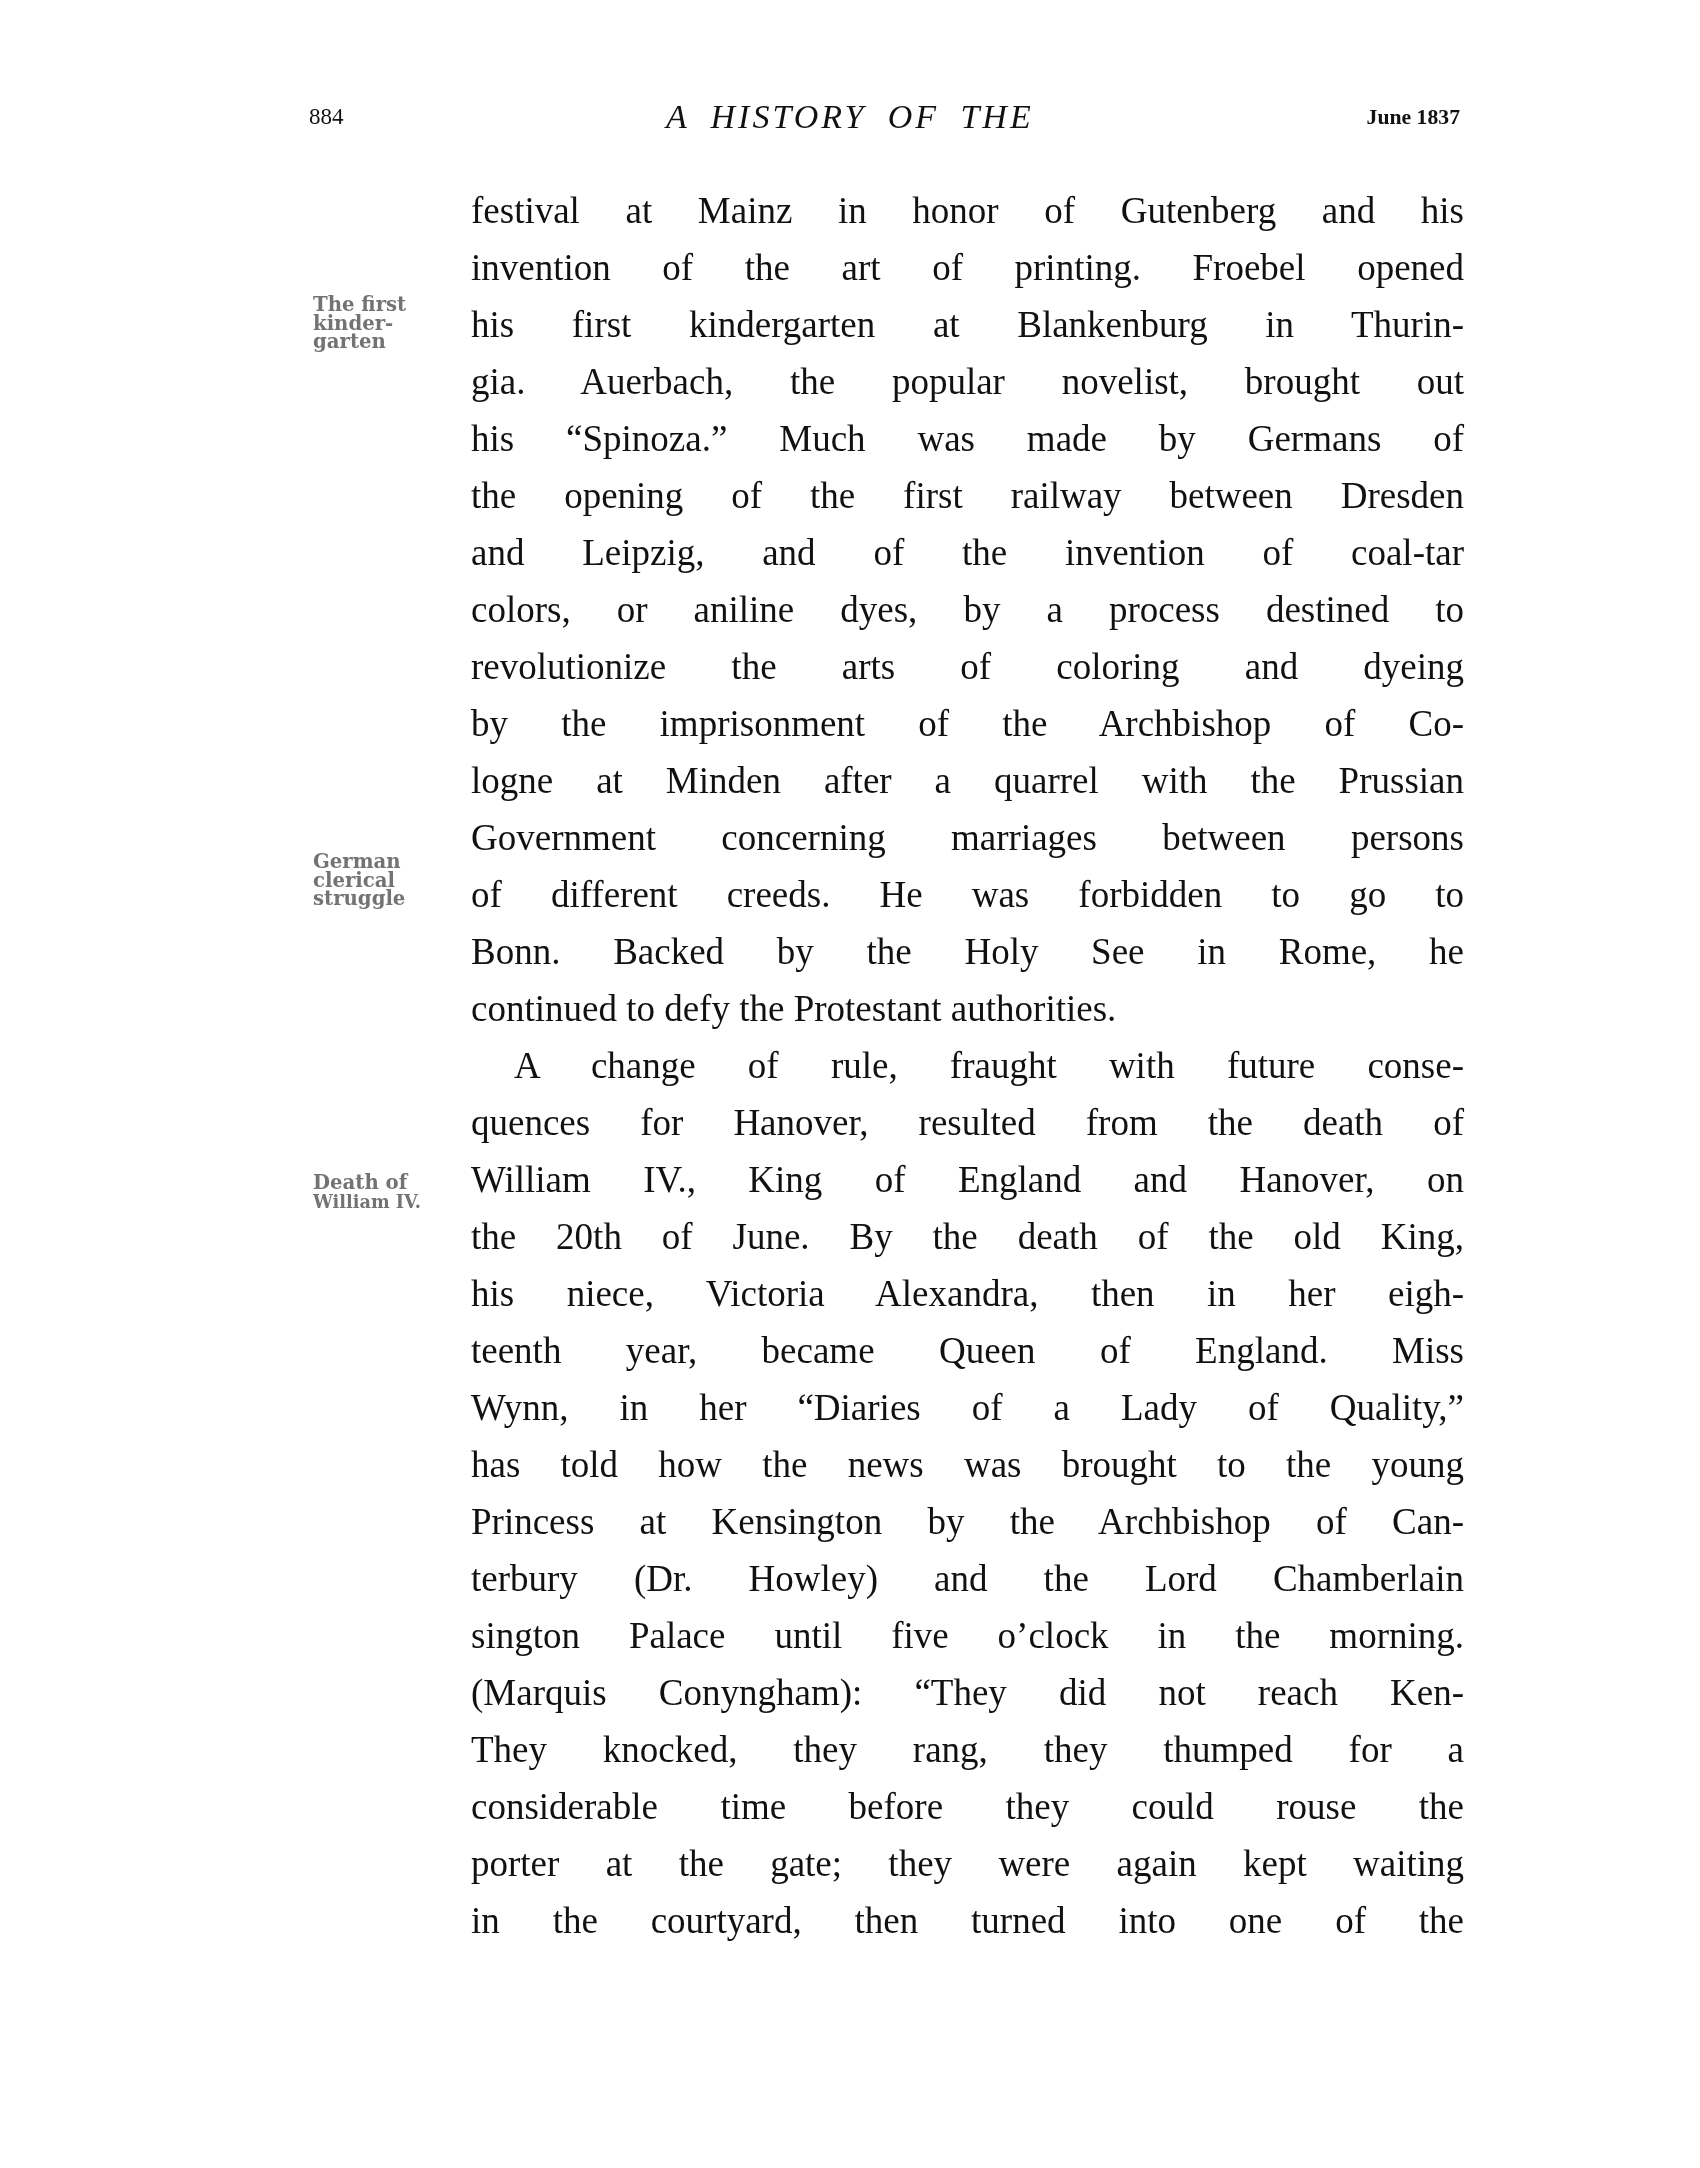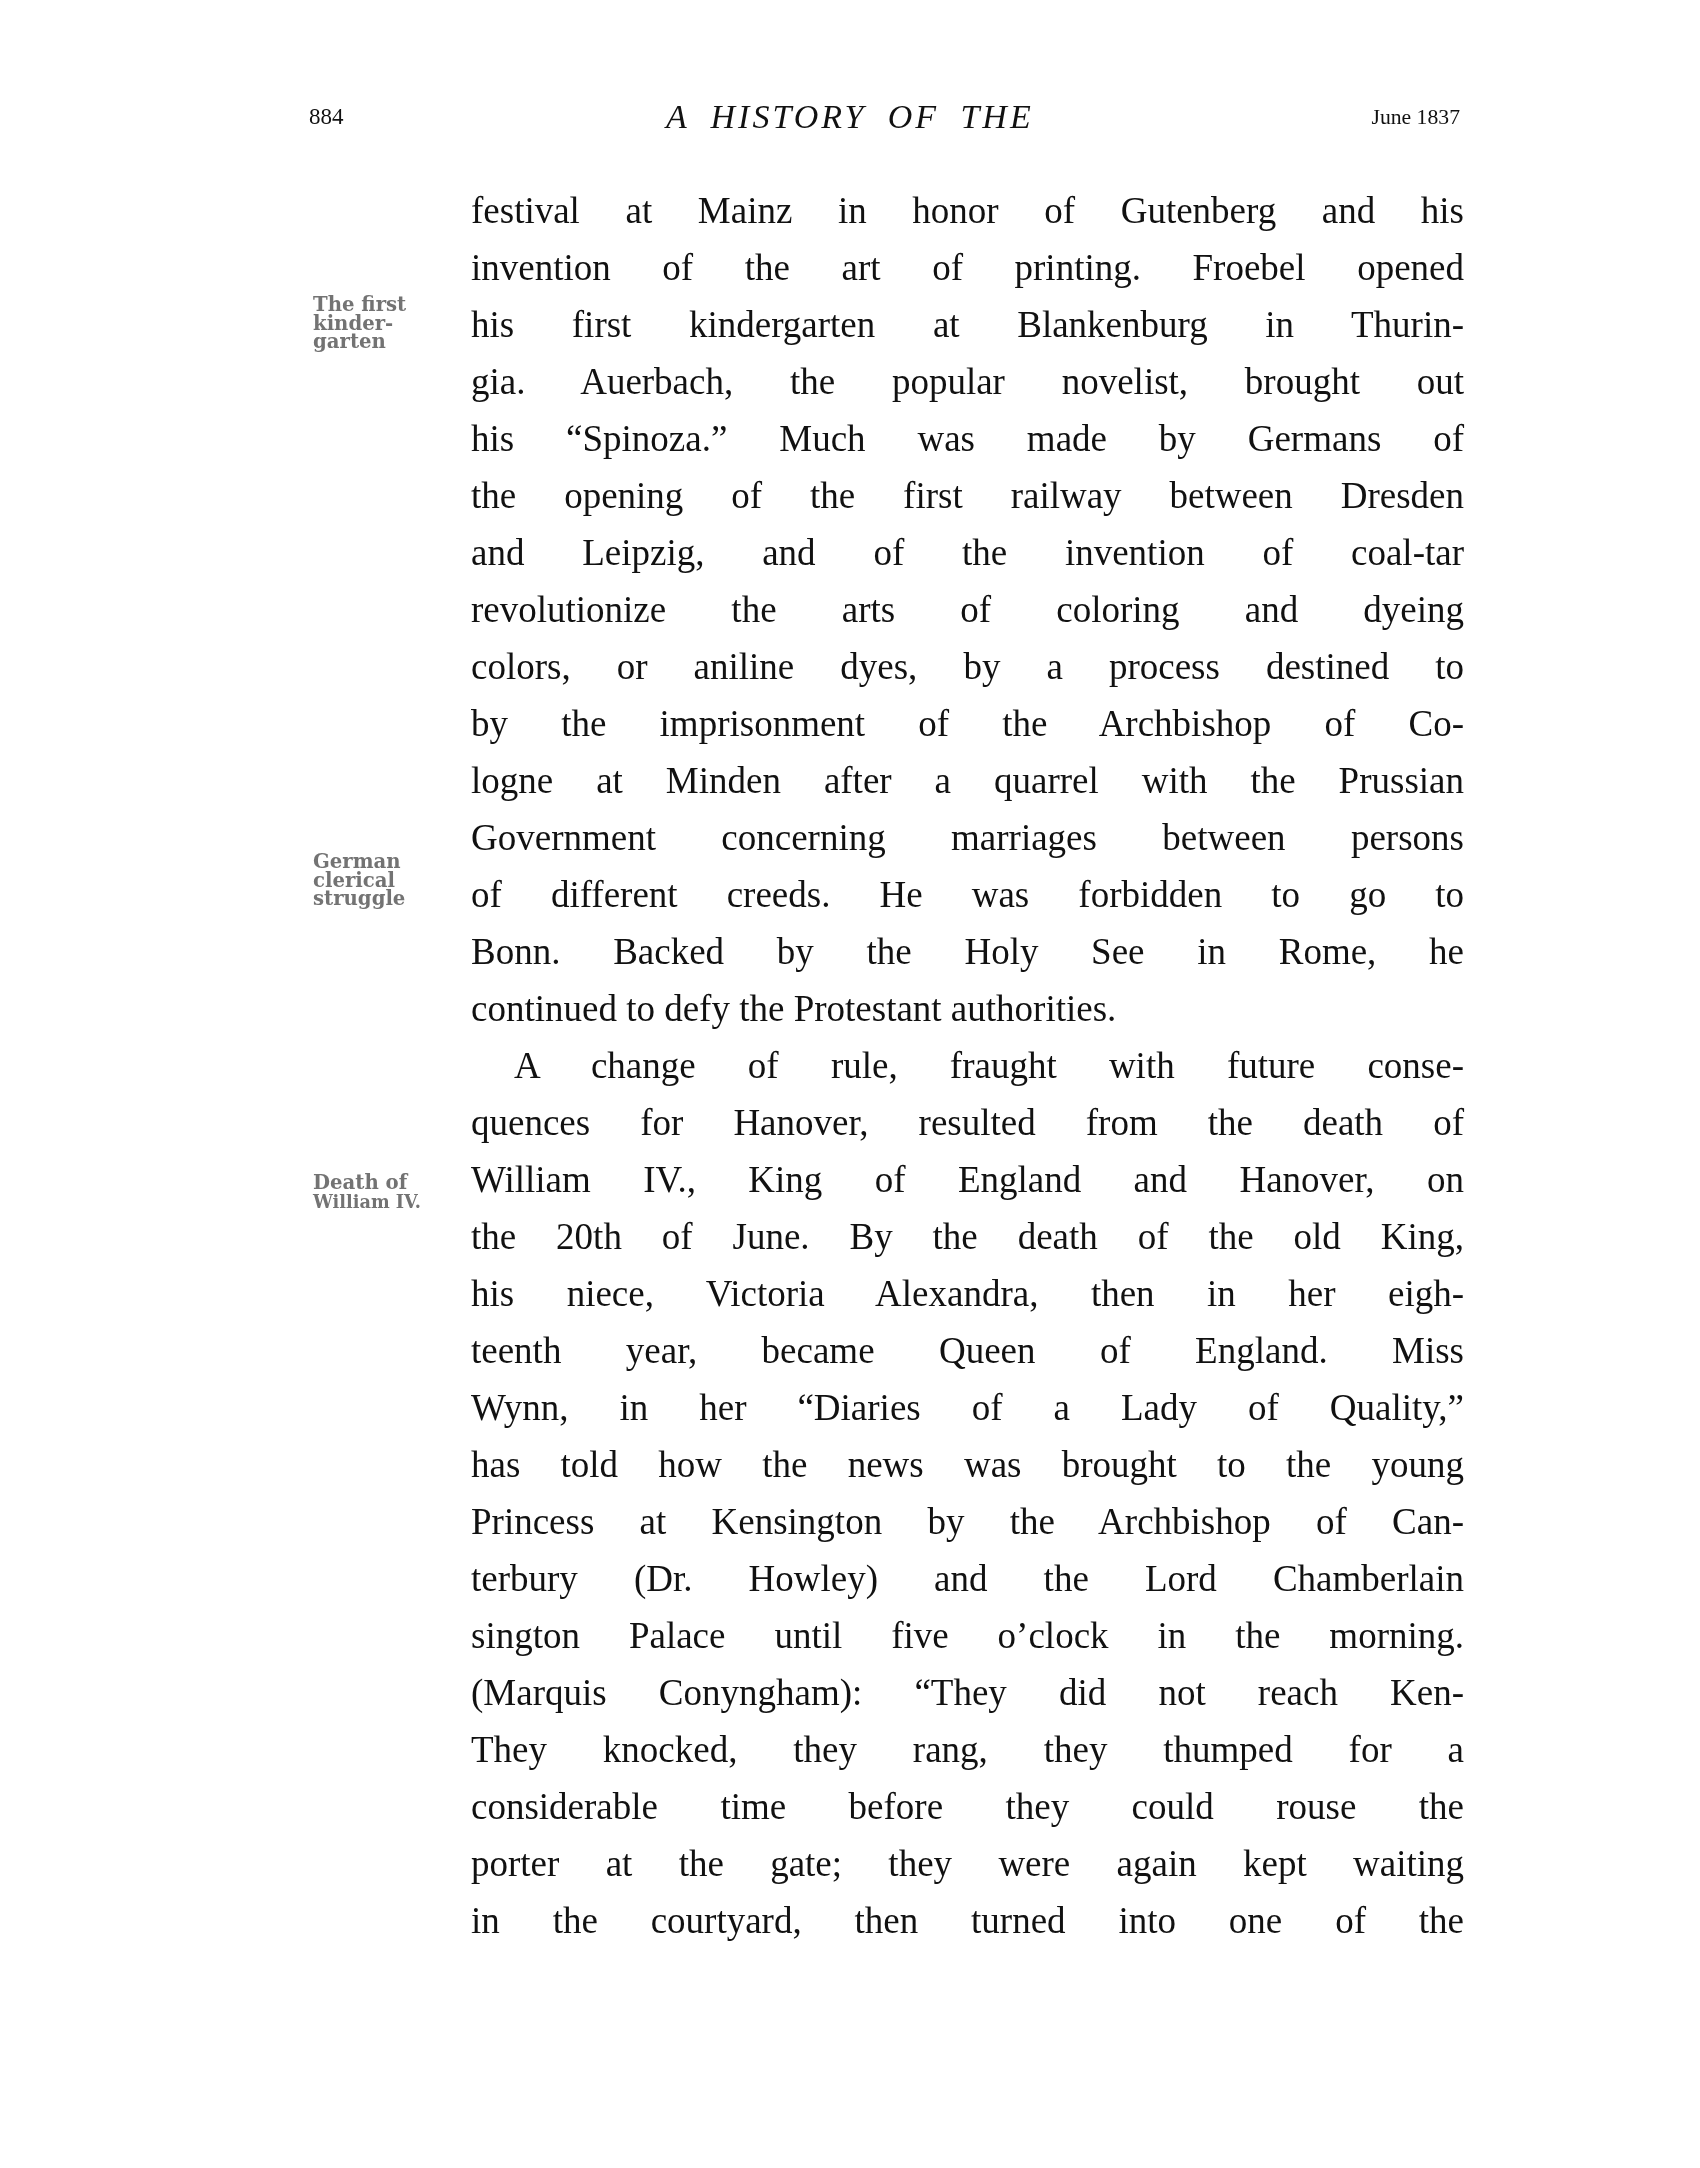--- a/index.html
+++ b/index.html
@@ -46,21 +46,21 @@
       font-style: italic;
       letter-spacing: 3px;
       word-spacing: 9.9px;
     }
     .header-date {
       position: absolute;
       right: 0;
       top: 3.9px;
       font-size: 21.7px;
       line-height: 33px;
-      font-weight: normal;
+      font-weight: bold;
       text-align: right;
     }
     
     .body-text {
       position: absolute;
       left: 471px;
       top: 182px;
       width: 993px;
     }
     .line {
@@ -121,22 +121,22 @@
   </div>
 
   <div class="body-text">
     <span class="line">festival at Mainz in honor of Gutenberg and his</span>
     <span class="line">invention of the art of printing.  Froebel opened</span>
     <span class="line">his first kindergarten at Blankenburg in Thurin-</span>
     <span class="line">gia.  Auerbach, the popular novelist, brought out</span>
     <span class="line">his “Spinoza.”  Much was made by Germans of</span>
     <span class="line">the opening of the first railway between Dresden</span>
     <span class="line">and Leipzig, and of the invention of coal-tar</span>
+    <span class="line">colors, or aniline dyes, by a process destined to</span>
     <span class="line">revolutionize the arts of coloring and dyeing</span>
-    <span class="line">colors, or aniline dyes, by a process destined to</span>
     <span class="line">by the imprisonment of the Archbishop of Co-</span>
     <span class="line">logne at Minden after a quarrel with the Prussian</span>
     <span class="line">Government concerning marriages between persons</span>
     <span class="line">of different creeds.  He was forbidden to go to</span>
     <span class="line">Bonn.  Backed by the Holy See in Rome, he</span>
     <span class="line last">continued to defy the Protestant authorities.</span>
     <span class="line indent">A change of rule, fraught with future conse-</span>
     <span class="line">quences for Hanover, resulted from the death of</span>
     <span class="line">William IV., King of England and Hanover, on</span>
     <span class="line">the 20th of June.  By the death of the old King,</span>

